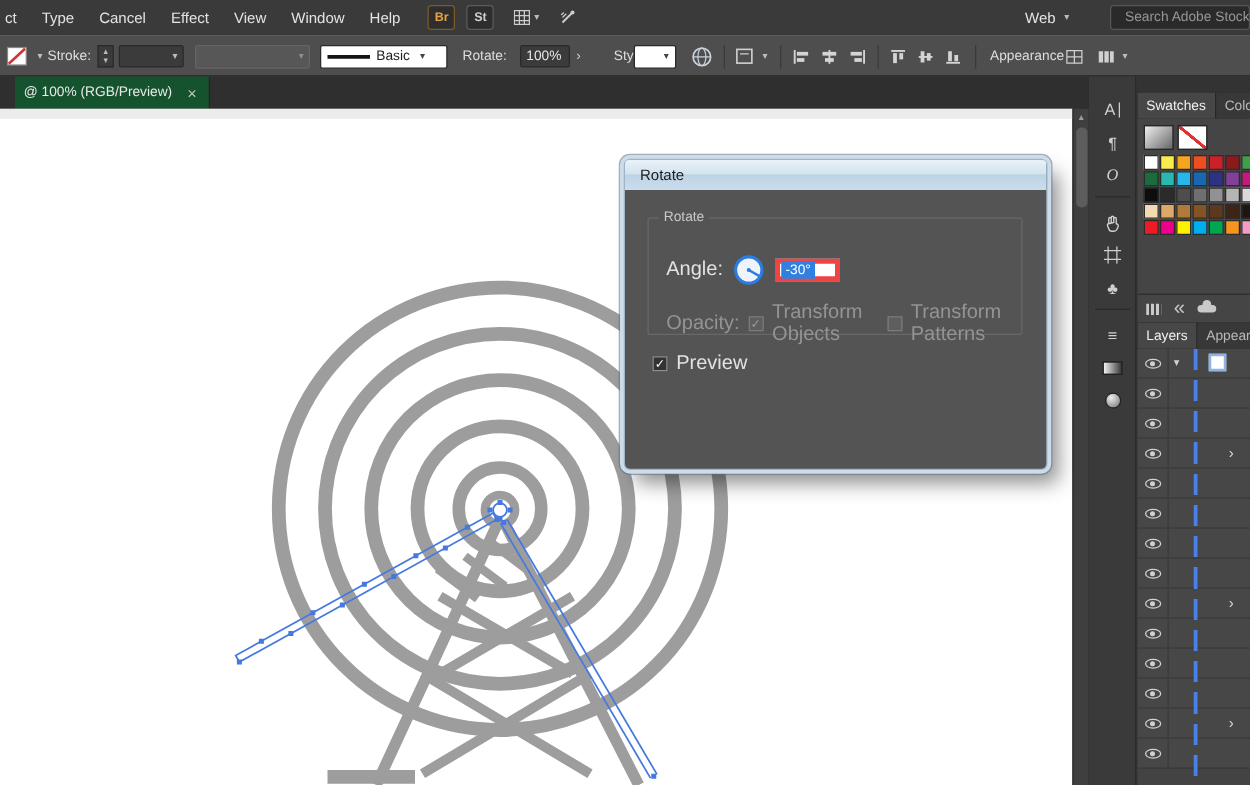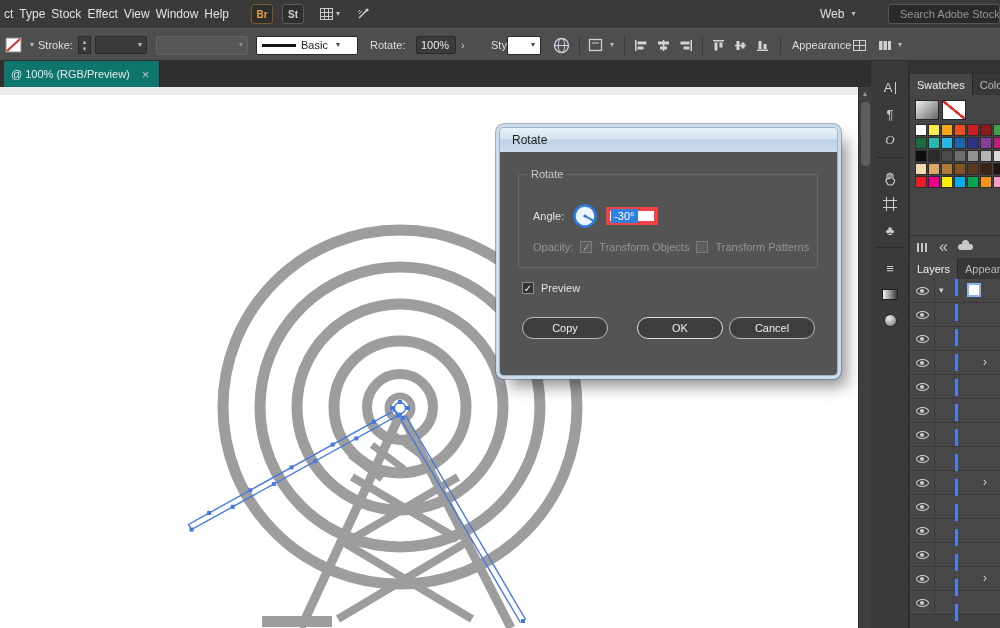--- a/index.html
+++ b/index.html
@@ -4,21 +4,21 @@
 <style>
   *{margin:0;padding:0;box-sizing:border-box}
   html,body{width:1000px;height:628px;overflow:hidden;background:#2b2b2b;
     font-family:"Liberation Sans","DejaVu Sans",sans-serif}
   .app{position:absolute;left:0;top:0;width:1000px;height:628px}
 
   
   .menubar{position:absolute;left:0;top:0;width:1000px;height:28px;background:#3a3a3a;
     display:flex;align-items:center;color:#e3e3e3;font-size:12px;z-index:5}
   .menu-items{display:flex;align-items:center}
-  .menu-item{margin-left:6px;white-space:nowrap;cursor:default}
+  .menu-item{margin-left:20px;white-space:nowrap;cursor:default}
   .menu-item:first-child{margin-left:4px}
   .app-tile{width:22px;height:20px;background:#2e2e2e;border:1px solid #5b5b5b;border-radius:3px;
     font-size:10px;font-weight:bold;display:flex;align-items:center;justify-content:center;flex:none}
   .tile-br{color:#e8a33d;margin-left:22px;border-color:#7a5c28}
   .tile-st{color:#cfcfcf;margin-left:9px}
   .mb-icon{display:flex;align-items:center;margin-left:16px}
   .caret{font-size:8px;color:#bdbdbd;margin-left:3px;line-height:8px}
   .workspace{position:absolute;left:820px;top:0;height:28px;display:flex;align-items:center;gap:4px}
   .search{position:absolute;left:888px;top:4px;width:112px;height:20px;background:#2a2a2a;
     border:1px solid #565656;border-radius:3px;display:flex;align-items:center;gap:5px;
@@ -38,21 +38,21 @@
     display:flex;align-items:center;justify-content:flex-end;padding:0 4px}
   .disfield .caret{color:#8d8d8d}
   .stepper{width:13px;height:18px;background:#3b3b3b;border:1px solid #2a2a2a;display:flex;
     flex-direction:column;align-items:center;justify-content:center;color:#bbb;font-size:7px;line-height:7px}
   .vsep{position:absolute;top:7px;width:1px;height:19px;background:#3a3a3a}
   .blacksample{width:34px;height:3px;background:#141414}
   .alico{display:block}
 
   
   .tabbar{position:absolute;left:0;top:61px;width:871px;height:26px;background:#2f2f2f}
-  .doctab{position:absolute;left:4px;top:0;height:26px;background:#0f766e;display:flex;align-items:center;
+  .doctab{position:absolute;left:12px;top:0;height:26px;background:#14532d;display:flex;align-items:center;
     gap:12px;padding:0 10px 0 7px;color:#e9e9e9;font-size:11px;border-right:1px solid #242424;white-space:nowrap}
   .doctab .close{color:#c2c2c2;font-size:13px;line-height:13px}
 
   
   .canvas{position:absolute;left:0;top:87px;width:858px;height:541px;background:#ffffff;overflow:hidden}
   .canvas-top{position:absolute;left:0;top:0;width:858px;height:8px;background:#ececec}
   .art{position:absolute;left:0;top:0}
 
   
   .vscroll{position:absolute;left:858px;top:87px;width:13px;height:541px;background:#3f3f3f;
@@ -105,21 +105,21 @@
   
   .dialog{position:absolute;left:500px;top:128px;width:337px;height:247px;background:#545454;border-radius:4px;
     box-shadow:0 0 0 1px #9fb4c6,0 0 0 4px #ccdceb,0 0 0 5px rgba(90,110,130,.55),9px 11px 16px rgba(0,0,0,.45);
     z-index:20;font-size:11px}
   .dlg-title{height:24px;border-radius:3px 3px 0 0;display:flex;align-items:center;padding:0 12px;
     font-size:12px;color:#1c1c1c;
     background:linear-gradient(180deg,#e9f2f9 0%,#d4e4f0 45%,#bdd3e5 50%,#cbdded 100%)}
   .groupbox{position:absolute;left:18px;top:46px;width:300px;height:94px;border:1px solid #686868;border-radius:2px}
   .legend{position:absolute;left:8px;top:-7px;background:#545454;padding:0 4px;font-size:11px;color:#c9c9c9}
   .angle-row{position:absolute;left:14px;top:28px;display:flex;align-items:center;gap:8px}
-  .lbl{font-size:11px;color:#e2e2e2}
+  .lbl{font-size:16px;color:#e2e2e2}
   .dim{color:#949494}
   .angle-input{width:52px;height:18px;background:#fff;border:4px solid #ef4444;display:flex;align-items:center;padding:1px;cursor:text}
   .angle-input .sel{background:#2f80e0;color:#fff;font-size:11px;padding:1px 3px;white-space:nowrap}
   .options-row{position:absolute;left:14px;top:66px;display:flex;align-items:center;gap:7px}
   .cb{width:12px;height:12px;border:1px solid #8f8f8f;background:#333;font-size:10px;line-height:11px;
     text-align:center;color:#fff;flex:none}
   .cb.disabled{background:#5e5e5e;border-color:#7b7b7b;color:#9b9b9b}
   .preview-row{position:absolute;left:22px;top:154px;display:flex;gap:7px;align-items:center}
   .btn-row{position:absolute;left:0;top:189px;width:337px;height:24px}
   .pill{position:absolute;height:22px;width:86px;border-radius:11px;background:#3e3e3e;
@@ -128,21 +128,21 @@
 </style>
 </head>
 <body>
 
 <div class="app">
 
   <div class="menubar">
     <div class="menu-items">
         <span class="menu-item">ct</span>
         <span class="menu-item">Type</span>
-        <span class="menu-item">Stock</span>
+        <span class="menu-item">Cancel</span>
         <span class="menu-item">Effect</span>
         <span class="menu-item">View</span>
         <span class="menu-item">Window</span>
         <span class="menu-item">Help</span>
       </div>
     <span class="app-tile tile-br">Br</span>
     <span class="app-tile tile-st">St</span>
     <span class="mb-icon">
       <svg width="13" height="12">
           <g stroke="#cdcdcd" fill="none">
@@ -529,20 +529,15 @@
         <span class="cb disabled">✓</span>
         <span class="lbl dim">Transform Objects</span>
         <span class="cb disabled"></span>
         <span class="lbl dim">Transform Patterns</span>
       </div>
     </div>
     <div class="preview-row">
       <span class="cb">✓</span>
       <span class="lbl">Preview</span>
     </div>
-    <div class="btn-row">
-      <button class="pill copy">Copy</button>
-      <button class="pill ok">OK</button>
-      <button class="pill cancel">Cancel</button>
-    </div>
   </div>
 
 </div>
 
 </body></html>

